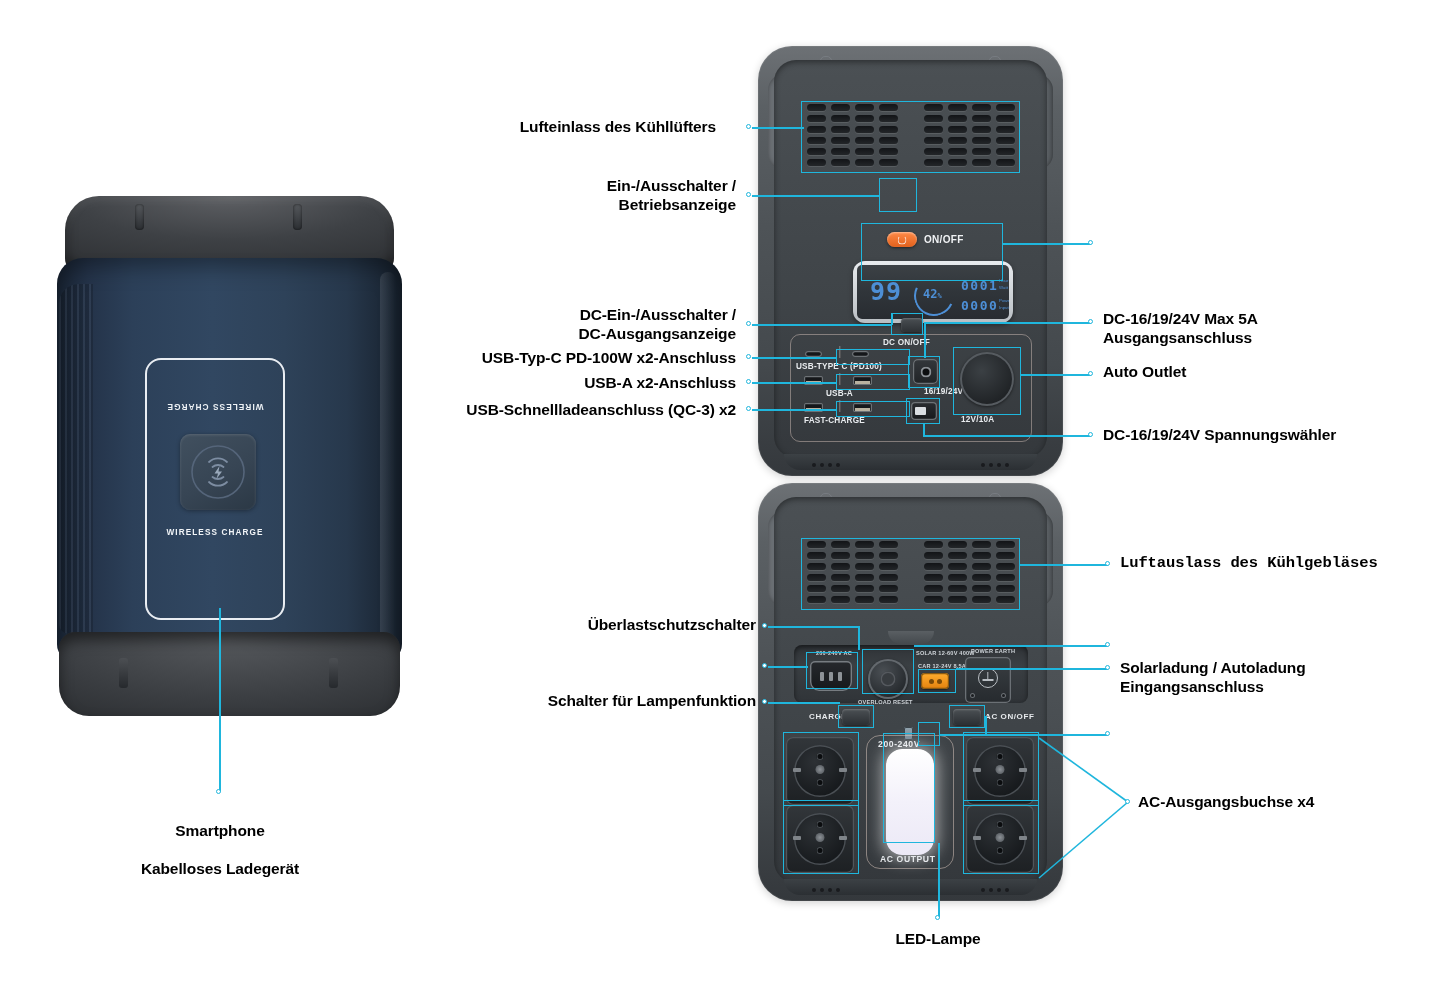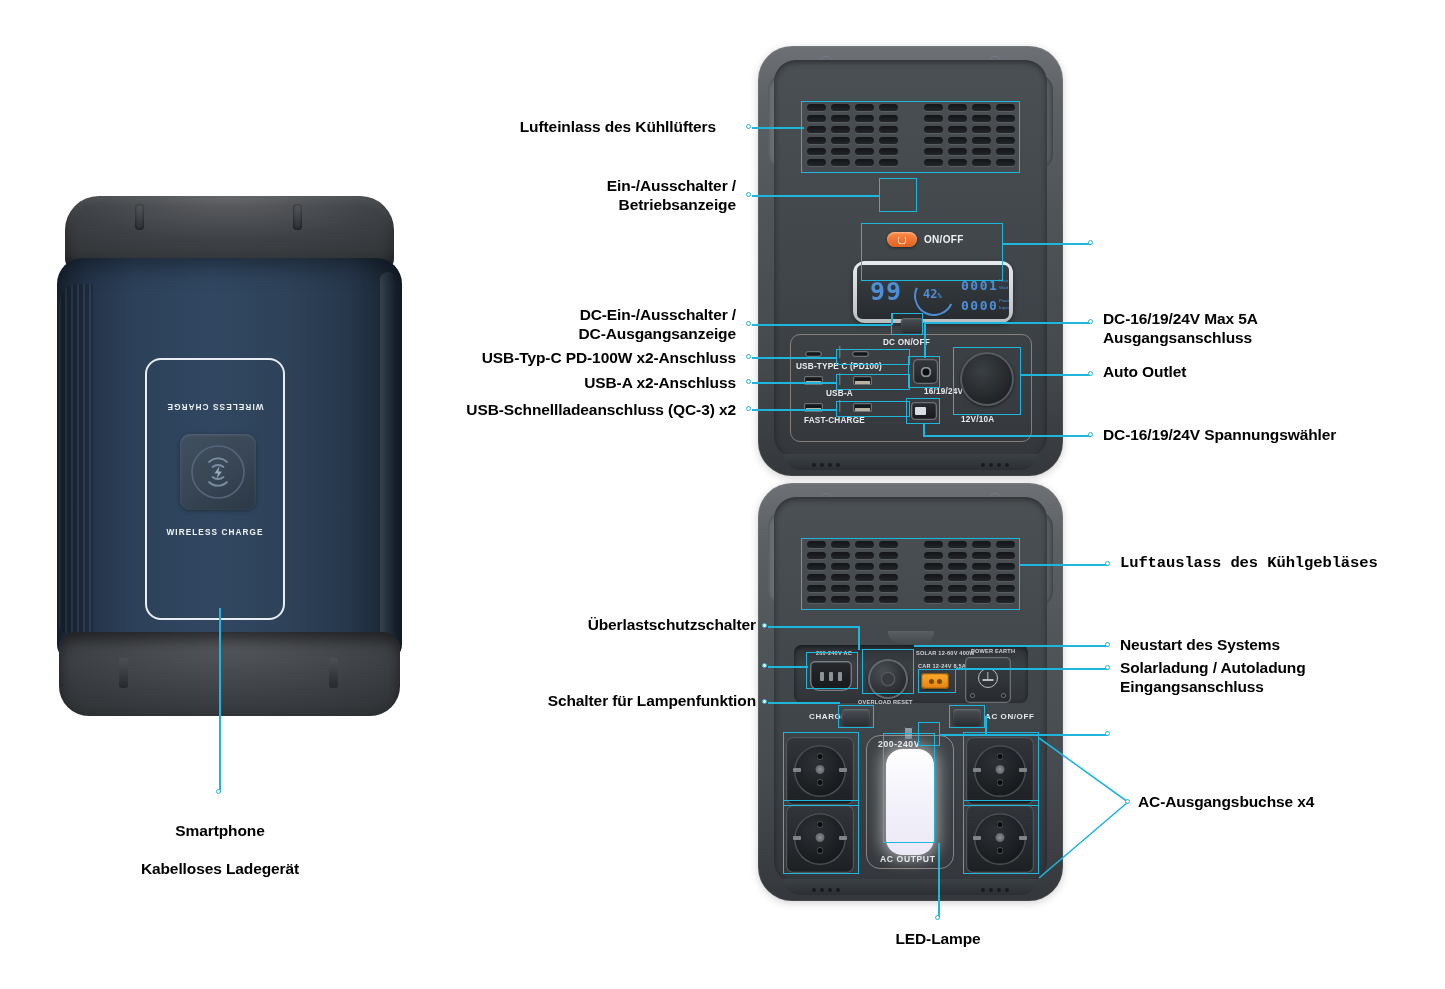--- a/index.html
+++ b/index.html
@@ -767,21 +767,20 @@
   <div class="ln h" style="left:768px; top:702px; width:72px;"></div>
   <div class="dot" style="left:762px; top:699px;"></div>
   <div class="lbl r" style="left:430px; top:692px; width:326px;">Schalter für Lampenfunktion</div>
 
   <div class="ln h" style="left:1020px; top:564px; width:88px;"></div>
   <div class="dot" style="left:1105px; top:561px;"></div>
   <div class="lbl l" style="left:1120px; top:554px; width:320px;font-family:Liberation Mono, monospace;">Luftauslass des Kühlgebläses</div>
 
   <div class="ln h" style="left:914px; top:645px; width:194px;"></div>
   <div class="dot" style="left:1105px; top:642px;"></div>
-  <div class="lbl l" style="left:1120px; top:636px; width:320px;">Neustart des Systems</div>
 
   <div class="ln h" style="left:956px; top:668px; width:152px;"></div>
   <div class="dot" style="left:1105px; top:665px;"></div>
   <div class="lbl l" style="left:1120px; top:659px; width:320px;">Solarladung / Autoladung
 Eingangsanschluss</div>
 
   <div class="ln h" style="left:940px; top:734px; width:168px;"></div>
   <div class="ln v" style="left:985px; top:716px; height:19px;"></div>
   <div class="dot" style="left:1105px; top:731px;"></div>
 

